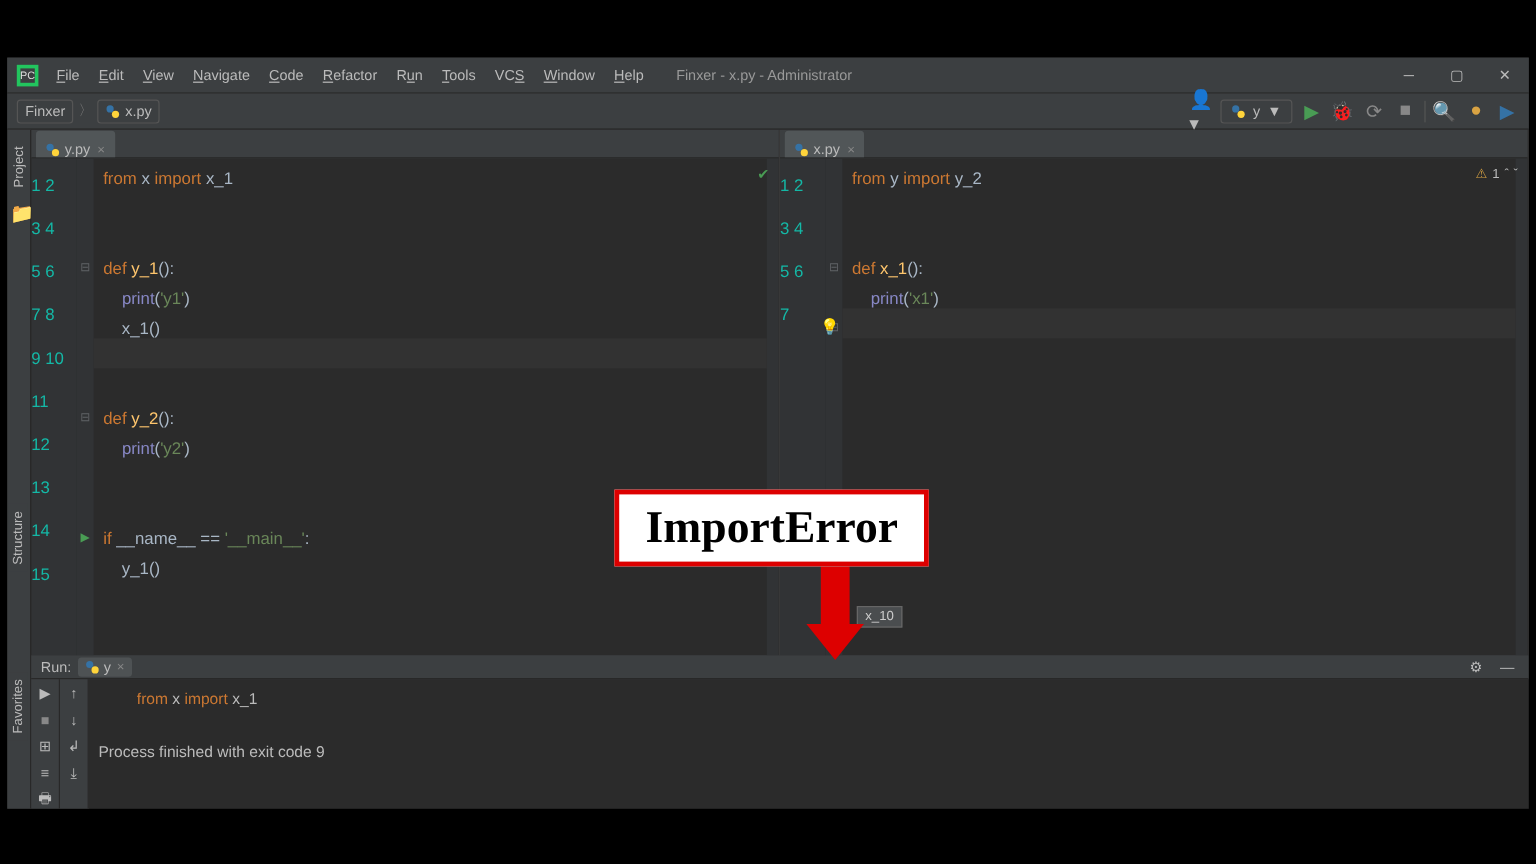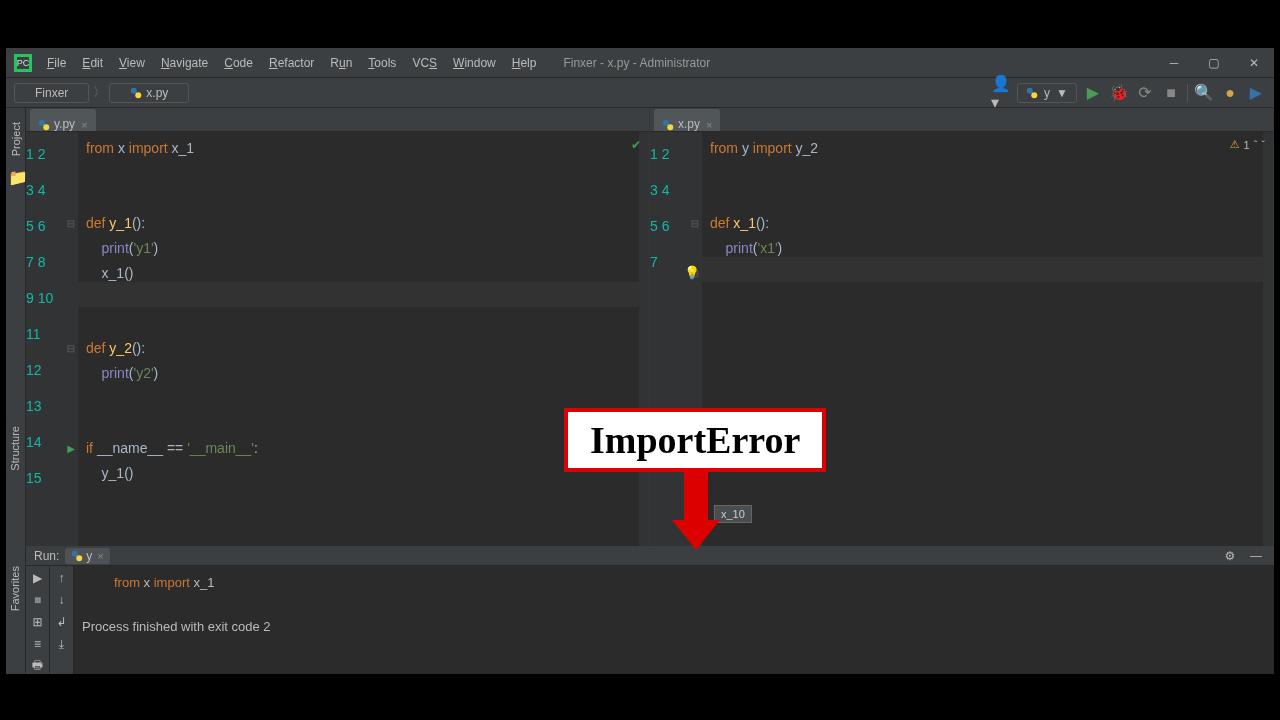--- a/index.html
+++ b/index.html
@@ -8,21 +8,21 @@
 .titlebar { height: 30px; background: #3c3f41; display: flex; align-items: center; color: #bbbbbb; font-size: 12px; border-bottom: 1px solid #282828; }
 .app-icon { width: 18px; height: 18px; margin: 0 8px; background: #3c3f41; border: 3px solid #22c55e; font-size: 9px; display: flex; align-items: center; justify-content: center; color: #ddd; }
 .menu-items { display: flex; gap: 2px; }
 .menu-item { padding: 4px 7px; cursor: pointer; }
 .menu-u { text-decoration: underline; }
 .title-text { margin-left: 20px; color: #999; }
 .win-controls { margin-left: auto; display: flex; }
 .win-btn { width: 40px; height: 30px; display: flex; align-items: center; justify-content: center; color: #bbb; cursor: pointer; }
 .navbar { height: 30px; background: #3c3f41; display: flex; align-items: center; padding: 0 8px; border-bottom: 1px solid #282828; }
 .breadcrumb { display: flex; align-items: center; color: #bbb; font-size: 12px; }
-.crumb { padding: 2px 20px; border: 1px solid #555; border-radius: 3px; margin-right: 4px; display: flex; align-items: center; gap: 4px; }
+.crumb { padding: 2px 6px; border: 1px solid #555; border-radius: 3px; margin-right: 4px; display: flex; align-items: center; gap: 4px; }
 .crumb-arrow { color: #777; margin-right: 4px; }
 .nav-right { margin-left: auto; display: flex; align-items: center; gap: 6px; }
 .run-config { background: #3c3f41; border: 1px solid #555; border-radius: 3px; padding: 2px 8px; color: #bbb; font-size: 12px; display: flex; align-items: center; gap: 6px; }
 .icon-btn { width: 20px; height: 20px; display: flex; align-items: center; justify-content: center; cursor: pointer; color: #bbb; }
 .play-icon { color: #499c54; }
 .bug-icon { color: #499c54; }
 .main-area { flex: 1; display: flex; overflow: hidden; }
 .left-gutter { width: 20px; background: #3c3f41; display: flex; flex-direction: column; align-items: center; padding-top: 6px; border-right: 1px solid #282828; }
 .gutter-tab { writing-mode: vertical-rl; transform: rotate(180deg); color: #bbb; font-size: 11px; padding: 8px 2px; cursor: pointer; }
 .gutter-icon { width: 14px; height: 14px; margin: 4px 0; color: #aaa; }
@@ -53,21 +53,21 @@
 .run-top { height: 20px; background: #3c3f41; display: flex; align-items: center; font-size: 12px; color: #bbb; padding: 0 8px; border-bottom: 1px solid #282828; }
 .run-tab { background: #4e5254; padding: 1px 6px; margin-left: 6px; display: flex; align-items: center; gap: 3px; border-radius: 3px; }
 .run-tools { margin-left: auto; display: flex; gap: 6px; }
 .run-body { flex: 1; display: flex; }
 .run-left-tools { width: 24px; background: #3c3f41; display: flex; flex-direction: column; align-items: center; padding-top: 4px; gap: 6px; border-right: 1px solid #282828; }
 .run-left-tools2 { width: 24px; background: #3c3f41; display: flex; flex-direction: column; align-items: center; padding-top: 4px; gap: 6px; border-right: 1px solid #282828; }
 .tool-icon { width: 16px; height: 16px; display: flex; align-items: center; justify-content: center; color: #bbb; font-size: 12px; cursor: pointer; }
 .console { flex: 1; font-family: 'Consolas', monospace; font-size: 13px; padding: 6px 8px; color: #bbb; line-height: 22px; overflow: hidden; }
 .console .indent { padding-left: 32px; }
 .err-line { background: #214283; color: #cc666e; padding: 0 2px; display: block; }
-.annotation-box { position: absolute; top: 408px; left: 564px; border: 4px solid #d00; background: #fff; color: #000; font-family: Georgia, serif; font-weight: bold; font-size: 38px; padding: 6px 22px; z-index: 100; }
+.annotation-box { position: absolute; top: 408px; left: 512px; border: 4px solid #d00; background: #fff; color: #000; font-family: Georgia, serif; font-weight: bold; font-size: 38px; padding: 6px 22px; z-index: 100; }
 .arrow-down { position: absolute; top: 472px; left: 676px; width: 40px; height: 78px; z-index: 99; }
 .arrow-shaft { width: 24px; height: 48px; background: #d00; margin: 0 auto; }
 .arrow-head { width: 0; height: 0; border-left: 24px solid transparent; border-right: 24px solid transparent; border-top: 30px solid #d00; margin-left: -4px; }
 .tooltip-box { position: absolute; top: 505px; left: 714px; background: #4a4d4f; color: #ccc; font-size: 11px; padding: 2px 6px; border: 1px solid #666; z-index: 98; }
 .right-gutter { width: 10px; background: #313335; }
 .side-vert { position: absolute; writing-mode: vertical-rl; transform: rotate(180deg); color: #bbb; font-size: 11px; background: #3c3f41; padding: 6px 2px; }
 .green-play-gutter { color: #499c54; font-size: 10px; }
 </style>
 </head>
 <body>
@@ -277,21 +277,21 @@
           </div>
           <div class="run-left-tools2">
             <div class="tool-icon">↑</div>
             <div class="tool-icon">↓</div>
             <div class="tool-icon">↲</div>
             <div class="tool-icon">⤓</div>
           </div>
           <div class="console">
 <div class="indent"><span class="kw">from</span><span> x </span><span class="kw">import</span><span> x_1</span></div>
 <br>
-<span>Process finished with exit code 2</span>
+<span>Process finished with exit code 9</span>
           </div>
         </div>
       </div>
     </div>
   </div>
 </div>
 
 <div class="side-vert" style="left:7px; top:420px;">Structure</div>
 <div class="side-vert" style="left:7px; top:560px;">Favorites</div>
 

